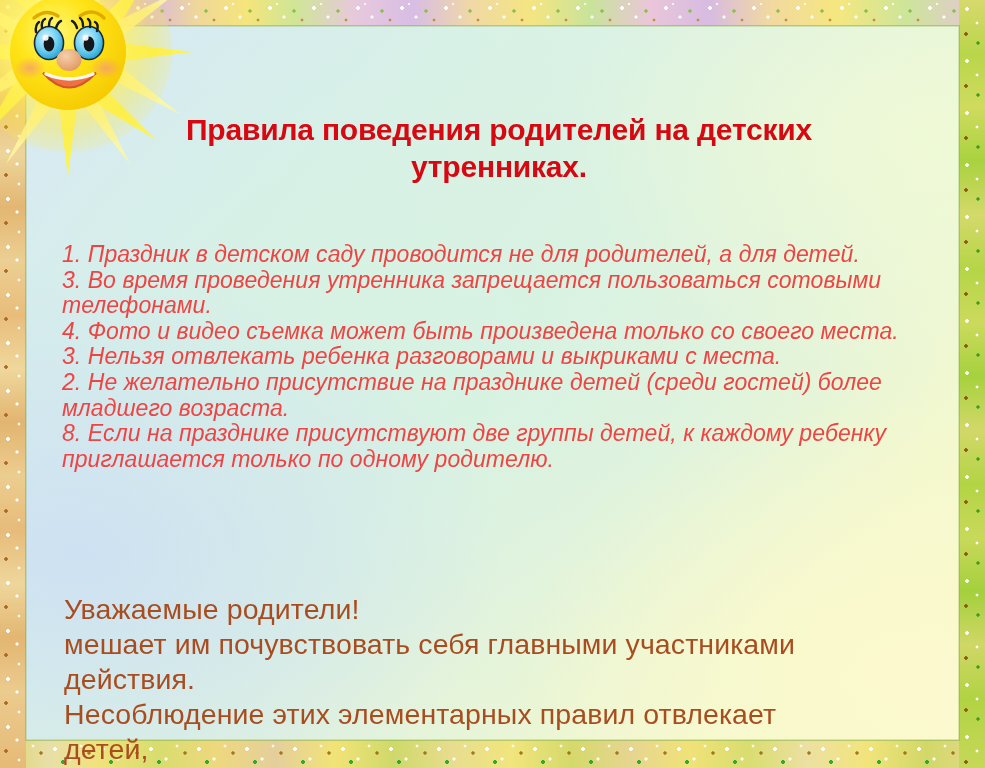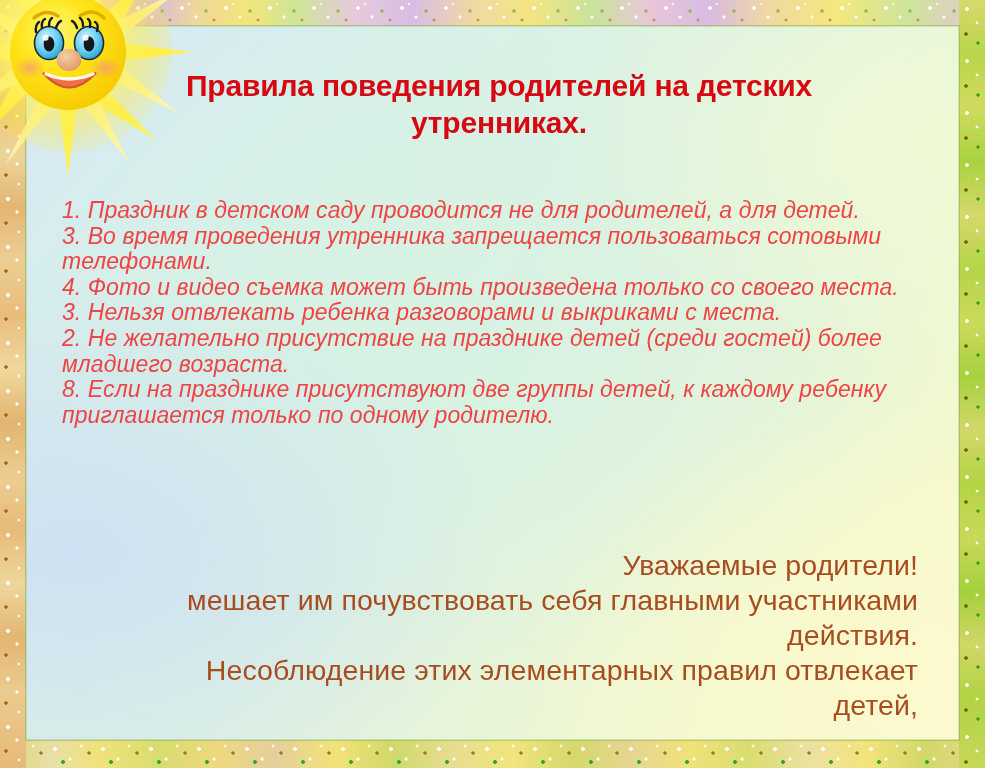--- a/index.html
+++ b/index.html
@@ -159,20 +159,21 @@
     left: -14px;
     top: -20px;
     width: 210px;
     height: 200px;
   }
 
   
   .content {
     position: absolute;
     inset: 0;
+    margin-top: 44px;
   }
 
   .poster-title {
     position: absolute;
     left: 138px;
     top: 68px;
     width: 722px;
     margin: 0;
     text-align: center;
     font-family: "Liberation Sans Narrow", "Liberation Sans", sans-serif;
@@ -196,24 +197,24 @@
     font-size: 23px;
     line-height: 25.6px;
     color: #ef4444;
     white-space: pre-wrap;
     letter-spacing: 0.05px;
     font-style: italic;
   }
 
   .closing-block {
     position: absolute;
-    left: 46px;
+    left: 64px;
     top: 548px;
     width: 872px;
-    text-align: right;
+    text-align: left;
   }
 
   .closing-line {
     font-family: "Liberation Sans Narrow", "Liberation Sans", sans-serif;
     font-size: 28.5px;
     line-height: 35px;
     color: #a84d20;
     white-space: pre-wrap;
     letter-spacing: 0.1px;
   }

